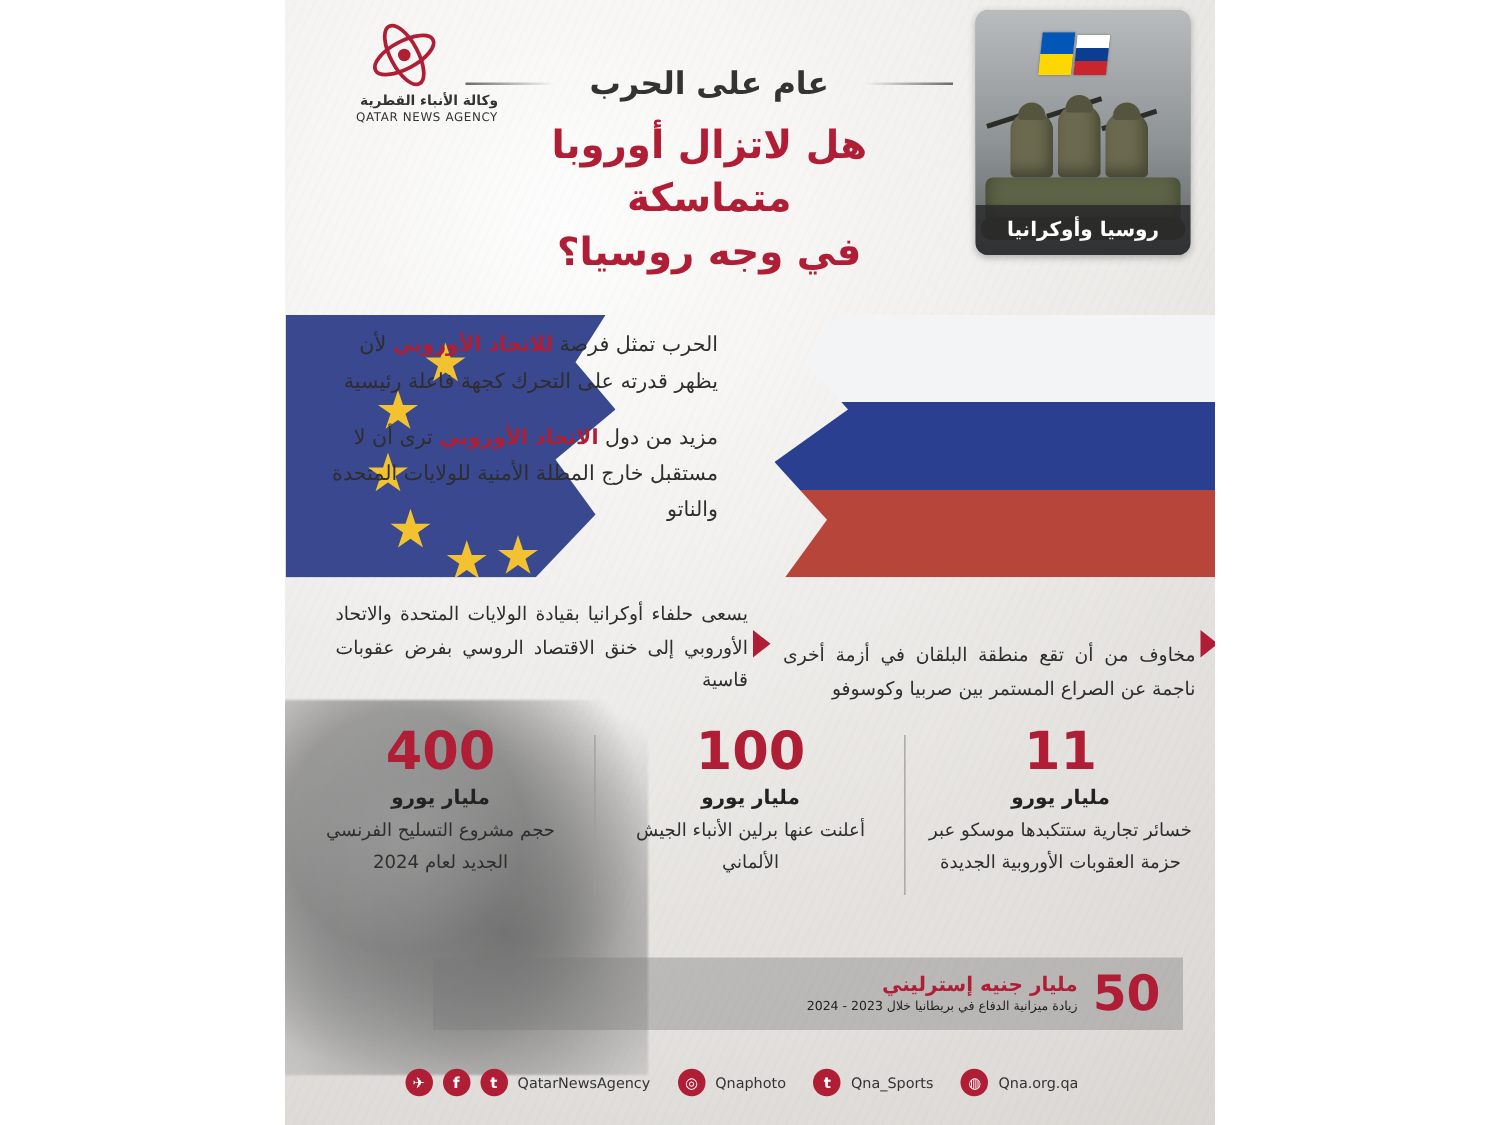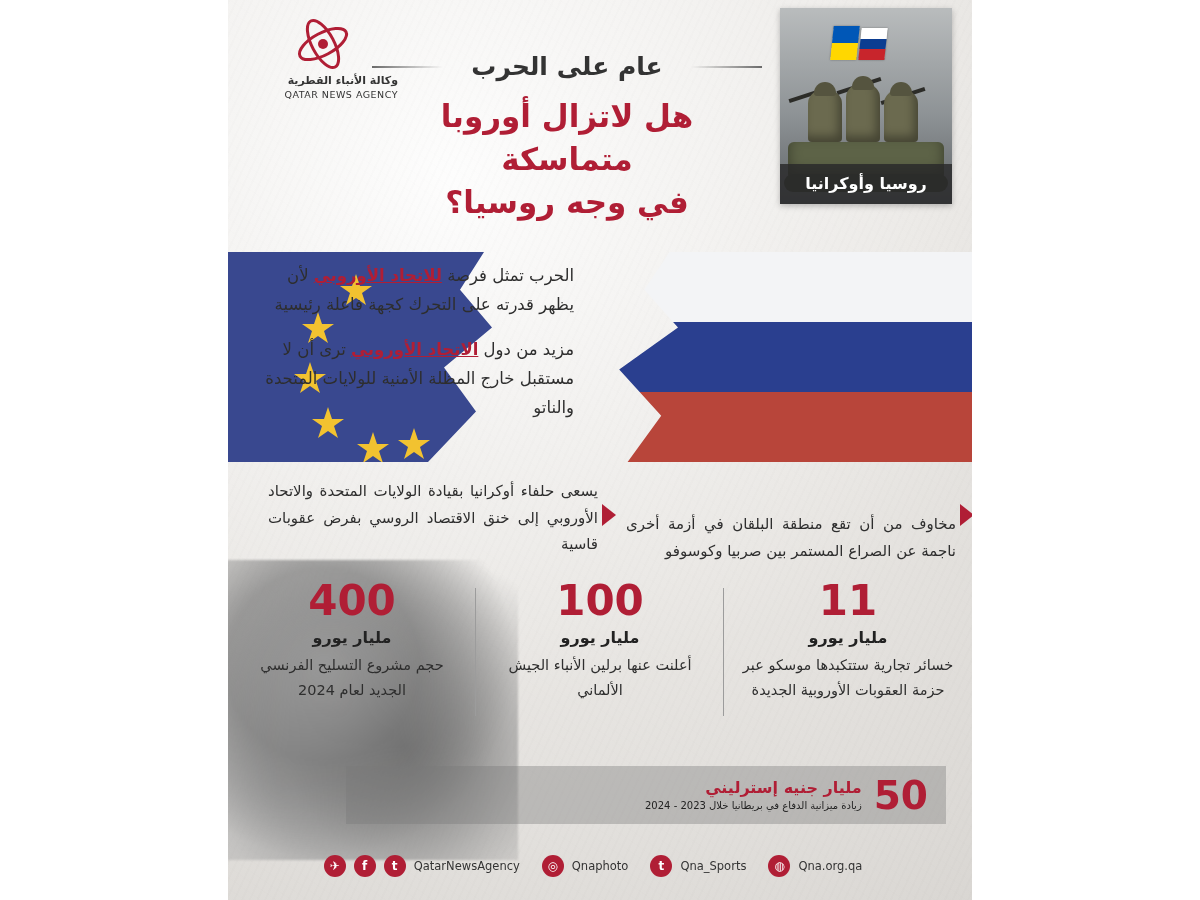--- a/index.html
+++ b/index.html
@@ -11,21 +11,21 @@
       linear-gradient(160deg,#f2f1ef 0%,#e9e7e4 40%,#dedbd7 70%,#eceae7 100%);
     overflow:hidden;}
   .noise{position:absolute;inset:0;opacity:.25;
     background-image:
       repeating-linear-gradient(115deg, rgba(0,0,0,.035) 0 2px, rgba(255,255,255,0) 2px 7px),
       repeating-linear-gradient(35deg, rgba(0,0,0,.025) 0 1px, rgba(255,255,255,0) 1px 9px);}
   
   .hdr{position:absolute;left:0;top:0;width:744px;height:240px;}
   .tankbox{position:absolute;right:20px;top:8px;width:172px;height:196px;
     background:linear-gradient(180deg,#9aa0a4 0%,#6e7478 45%,#54585b 100%);
-    box-shadow:0 2px 6px rgba(0,0,0,.25);overflow:hidden;}
+    box-shadow:0 2px 6px rgba(0,0,0,.25);overflow:hidden;border-radius:10px;}
   .tank-sky{position:absolute;inset:0;background:linear-gradient(180deg,#b9bcbd 0%,#8d9295 55%,#5f6366 100%);}
   .flag-uk{position:absolute;left:52px;top:18px;width:26px;height:34px;
     background:linear-gradient(180deg,#0057b7 50%,#ffd700 50%);transform:skewX(-6deg);box-shadow:0 0 2px rgba(0,0,0,.4);}
   .flag-ru{position:absolute;left:80px;top:20px;width:26px;height:32px;
     background:linear-gradient(180deg,#ffffff 33%,#0b3d91 33% 66%,#c8252c 66%);transform:skewX(-6deg);box-shadow:0 0 2px rgba(0,0,0,.4);}
   .soldier{position:absolute;bottom:62px;width:34px;height:52px;background:#6b6a4f;border-radius:14px 14px 4px 4px;
     box-shadow:inset -4px -6px 10px rgba(0,0,0,.35);}
   .s1{left:28px;}.s2{left:66px;height:58px;}.s3{left:104px;}
   .helmet{position:absolute;left:6px;top:-8px;width:22px;height:14px;background:#55543f;border-radius:11px 11px 3px 3px;}
   .gun{position:absolute;width:46px;height:4px;background:#2c2c28;transform:rotate(-18deg);}
@@ -48,21 +48,21 @@
   
   .band{position:absolute;left:0;top:252px;width:744px;height:210px;overflow:hidden;}
   .eu{position:absolute;left:0;top:0;width:400px;height:210px;background:#39488f;
     clip-path:polygon(0 0,64% 0,58% 18%,66% 36%,54% 55%,62% 76%,50% 100%,0 100%);}
   .eustars{position:absolute;left:0;top:0;width:400px;height:210px;}
   .ru{position:absolute;right:0;top:0;width:420px;height:210px;
     background:linear-gradient(180deg,#f3f4f6 0 33.3%,#2a3f8f 33.3% 66.6%,#b8453a 66.6% 100%);
     clip-path:polygon(28% 0,100% 0,100% 100%,18% 100%,26% 78%,16% 56%,30% 36%,22% 18%);}
   .band-txt{position:absolute;right:398px;top:10px;width:318px;text-align:right;color:#2e2e2e;}
   .band-txt p{margin:0 0 16px 0;font-size:16.5px;line-height:1.75;}
-  .hl{color:#b01e35;font-weight:bold;text-decoration:underline;}
+  .hl{color:#b01e35;font-weight:bold;}
   
   .bullets{position:absolute;left:0;top:478px;width:744px;height:92px;}
   .bul{position:absolute;top:0;width:330px;text-align:justify;direction:rtl;color:#2e2e2e;font-size:15px;line-height:1.78;}
   .bul.right{right:16px;margin-top:33px;}
   .bul.left{right:374px;}
   .arrow{position:absolute;top:26px;width:0;height:0;border-top:11px solid transparent;border-bottom:11px solid transparent;border-left:14px solid #b01e35;}
   .arrow.a1{right:-2px;}
   .arrow.a2{right:356px;}
   
   .smoke{position:absolute;left:-10px;top:560px;width:300px;height:300px;

